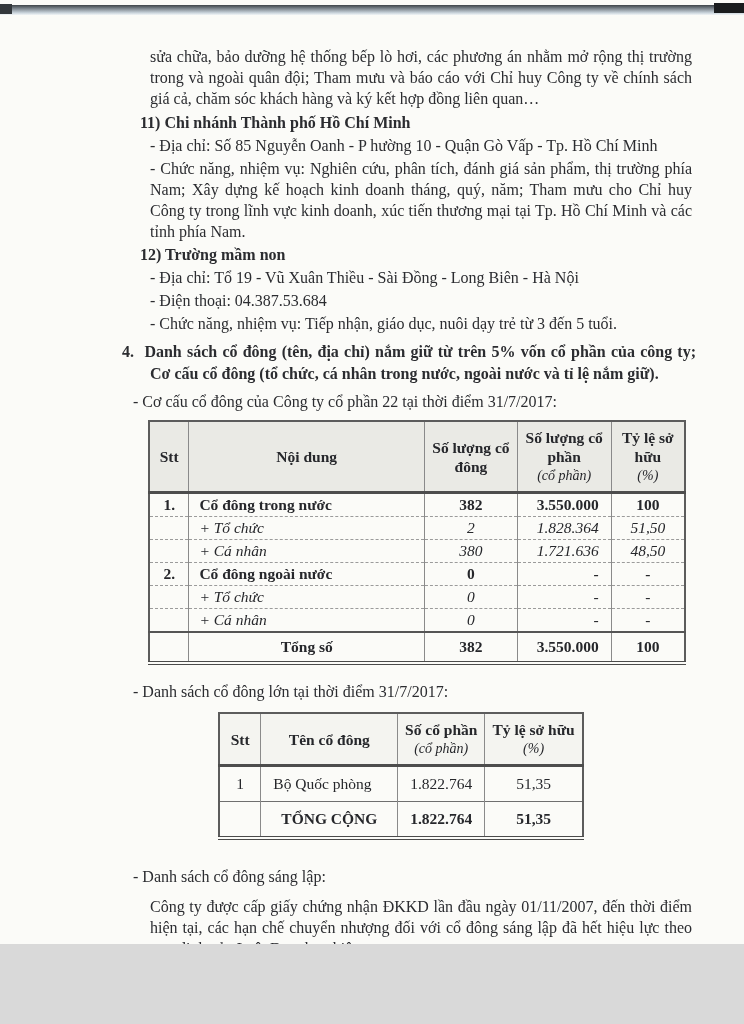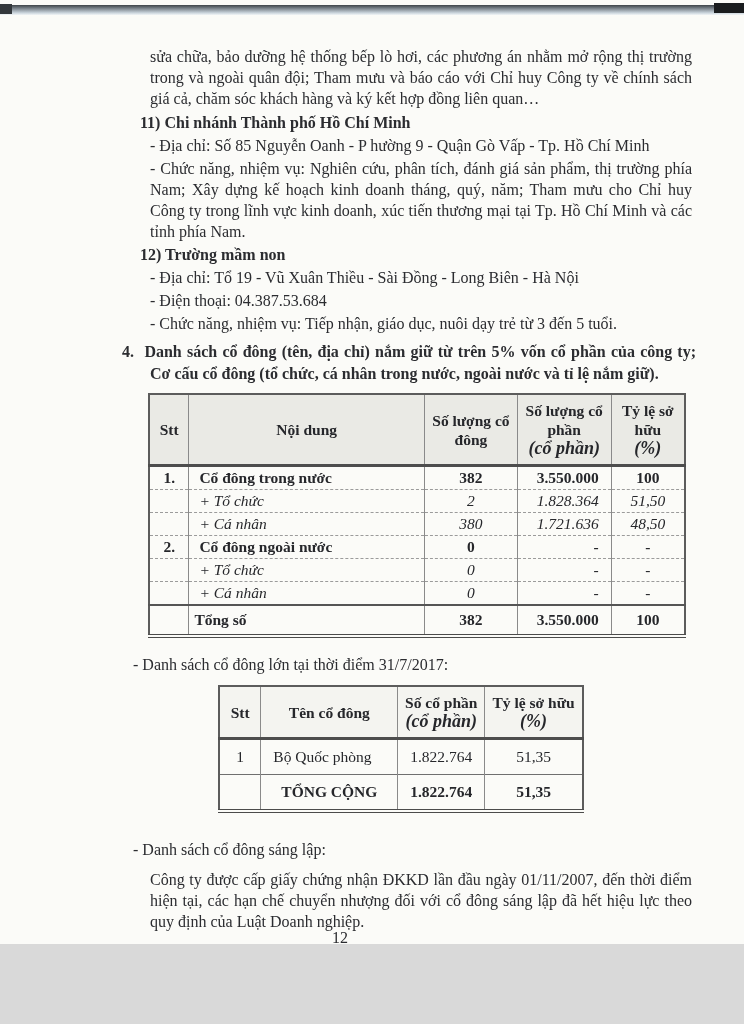--- a/index.html
+++ b/index.html
@@ -52,39 +52,39 @@
     border:2px solid #5c5c5c;
     border-bottom:4px double #4b4b4b;
   }
   .tbl th,.tbl td{border-left:1px solid #8a8a8a;border-right:1px solid #8a8a8a;}
   .tbl thead th{
     background:#eaeae5;
     font-weight:bold;line-height:19px;
     padding:6px 3px;vertical-align:middle;text-align:center;
     border-bottom:3px solid #4d4d4d;
   }
-  .hdr-sub{display:block;font-weight:bold;font-style:italic;font-size:18px;}
+  .hdr-sub{display:block;font-weight:normal;font-style:italic;font-size:14px;}
   .t1{margin:8px 0 0 148px;width:538px;}
   .t1 tbody td{
     border-top:1px dashed #9b9b9b;
     padding:1px 5px;line-height:20px;vertical-align:middle;
   }
   .t1 tbody tr:first-child td{border-top:none;}
   .col-stt{text-align:center;}
   .col-label{text-align:left;padding-left:10px !important;}
   .col-count{text-align:center;}
   .col-shares{text-align:right;padding-right:12px !important;}
   .col-ratio{text-align:center;}
   tr.row-main td{font-weight:bold;}
   tr.row-sub td{font-style:italic;}
   .t1 .total-row td{
     border-top:2px solid #555;font-weight:bold;
     padding:4px 5px;line-height:20px;
   }
-  .total-label{margin-top:35px;}
+  .total-label{text-align:center;margin-top:35px;}
   .t2{margin:10px 0 0 218px;width:366px;}
   .t2 thead th{background:#f4f4f0;}
   .t2 tbody td{
     border-top:1.5px solid #6f6f6f;
     padding:7px 4px;line-height:20px;text-align:center;vertical-align:middle;
   }
   .t2 .name-cell{text-align:left;padding-left:12px;}
   .t2 .total-row td{font-weight:bold;}
   .closing{
     margin:9px 52px 0 150px;
@@ -104,33 +104,34 @@
   <div class="scan-bar"></div>
   <div class="scan-bar-left"></div>
   <div class="scan-bar-right"></div>
 
   <div class="flow">
 
     <p class="para">sửa chữa, bảo dưỡng hệ thống bếp lò hơi, các phương án nhằm mở rộng thị trường trong và ngoài quân đội; Tham mưu và báo cáo với Chỉ huy Công ty về chính sách giá cả, chăm sóc khách hàng và ký kết hợp đồng liên quan…</p>
 
     <div>
       <p class="h-branch">11) Chi nhánh Thành phố Hồ Chí Minh</p>
-      <p class="dash-line">- Địa chỉ: Số 85 Nguyễn Oanh - P hường 9 - Quận Gò Vấp - Tp. Hồ Chí Minh</p>
+      <p class="dash-line">- Địa chỉ: Số 85 Nguyễn Oanh - P hường 10 - Quận Gò Vấp - Tp. Hồ Chí Minh</p>
       <p class="dash-line">- Chức năng, nhiệm vụ: Nghiên cứu, phân tích, đánh giá sản phẩm, thị trường phía Nam; Xây dựng kế hoạch  kinh doanh tháng, quý, năm; Tham mưu cho Chỉ huy Công ty trong lĩnh vực kinh doanh, xúc tiến thương mại tại Tp. Hồ Chí Minh và các tỉnh phía Nam.</p>
     </div>
 
     <div>
       <p class="h-branch">12) Trường mầm non</p>
       <p class="dash-line">- Địa chỉ: Tổ 19 - Vũ Xuân Thiều - Sài Đồng - Long Biên - Hà Nội</p>
       <p class="dash-line">- Điện thoại: 04.387.53.684</p>
       <p class="dash-line">- Chức năng, nhiệm vụ: Tiếp nhận, giáo dục, nuôi dạy trẻ từ 3 đến 5 tuổi.</p>
     </div>
 
     <p class="item4"><span>4.</span>&nbsp;&nbsp;<span>Danh sách cổ đông (tên, địa chỉ) nắm giữ từ trên 5% vốn cổ phần của công ty; Cơ cấu cổ đông (tổ chức, cá nhân trong nước, ngoài nước và tỉ lệ nắm giữ).</span></p>
 
+    <p class="bullet">- Cơ cấu cổ đông của Công ty cổ phần 22 tại thời điểm 31/7/2017:</p>
 
     <table class="tbl t1">
       <colgroup>
         <col style="width:40px">
           <col style="width:237px">
           <col style="width:93px">
         <col style="width:94px">
           <col style="width:74px">
       </colgroup>
       <thead>

